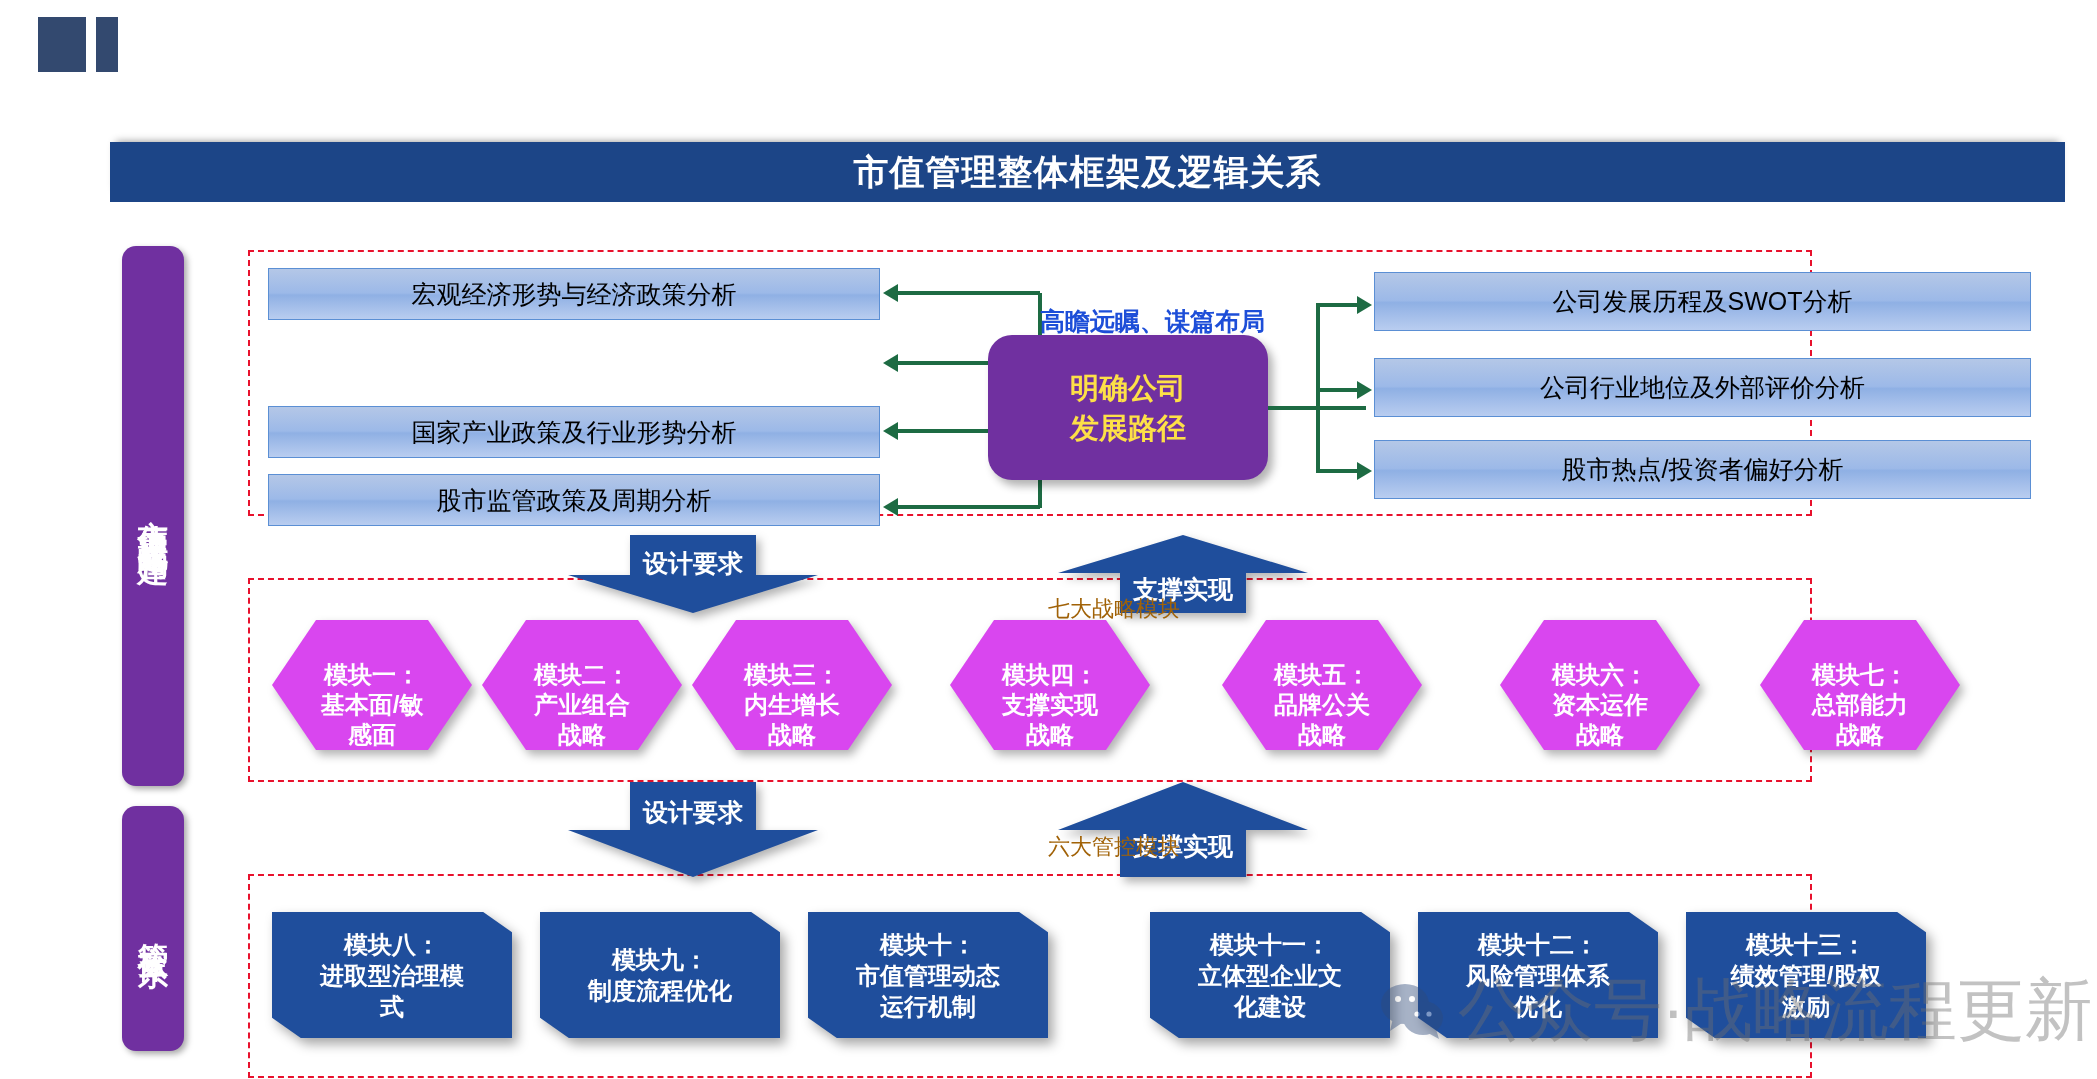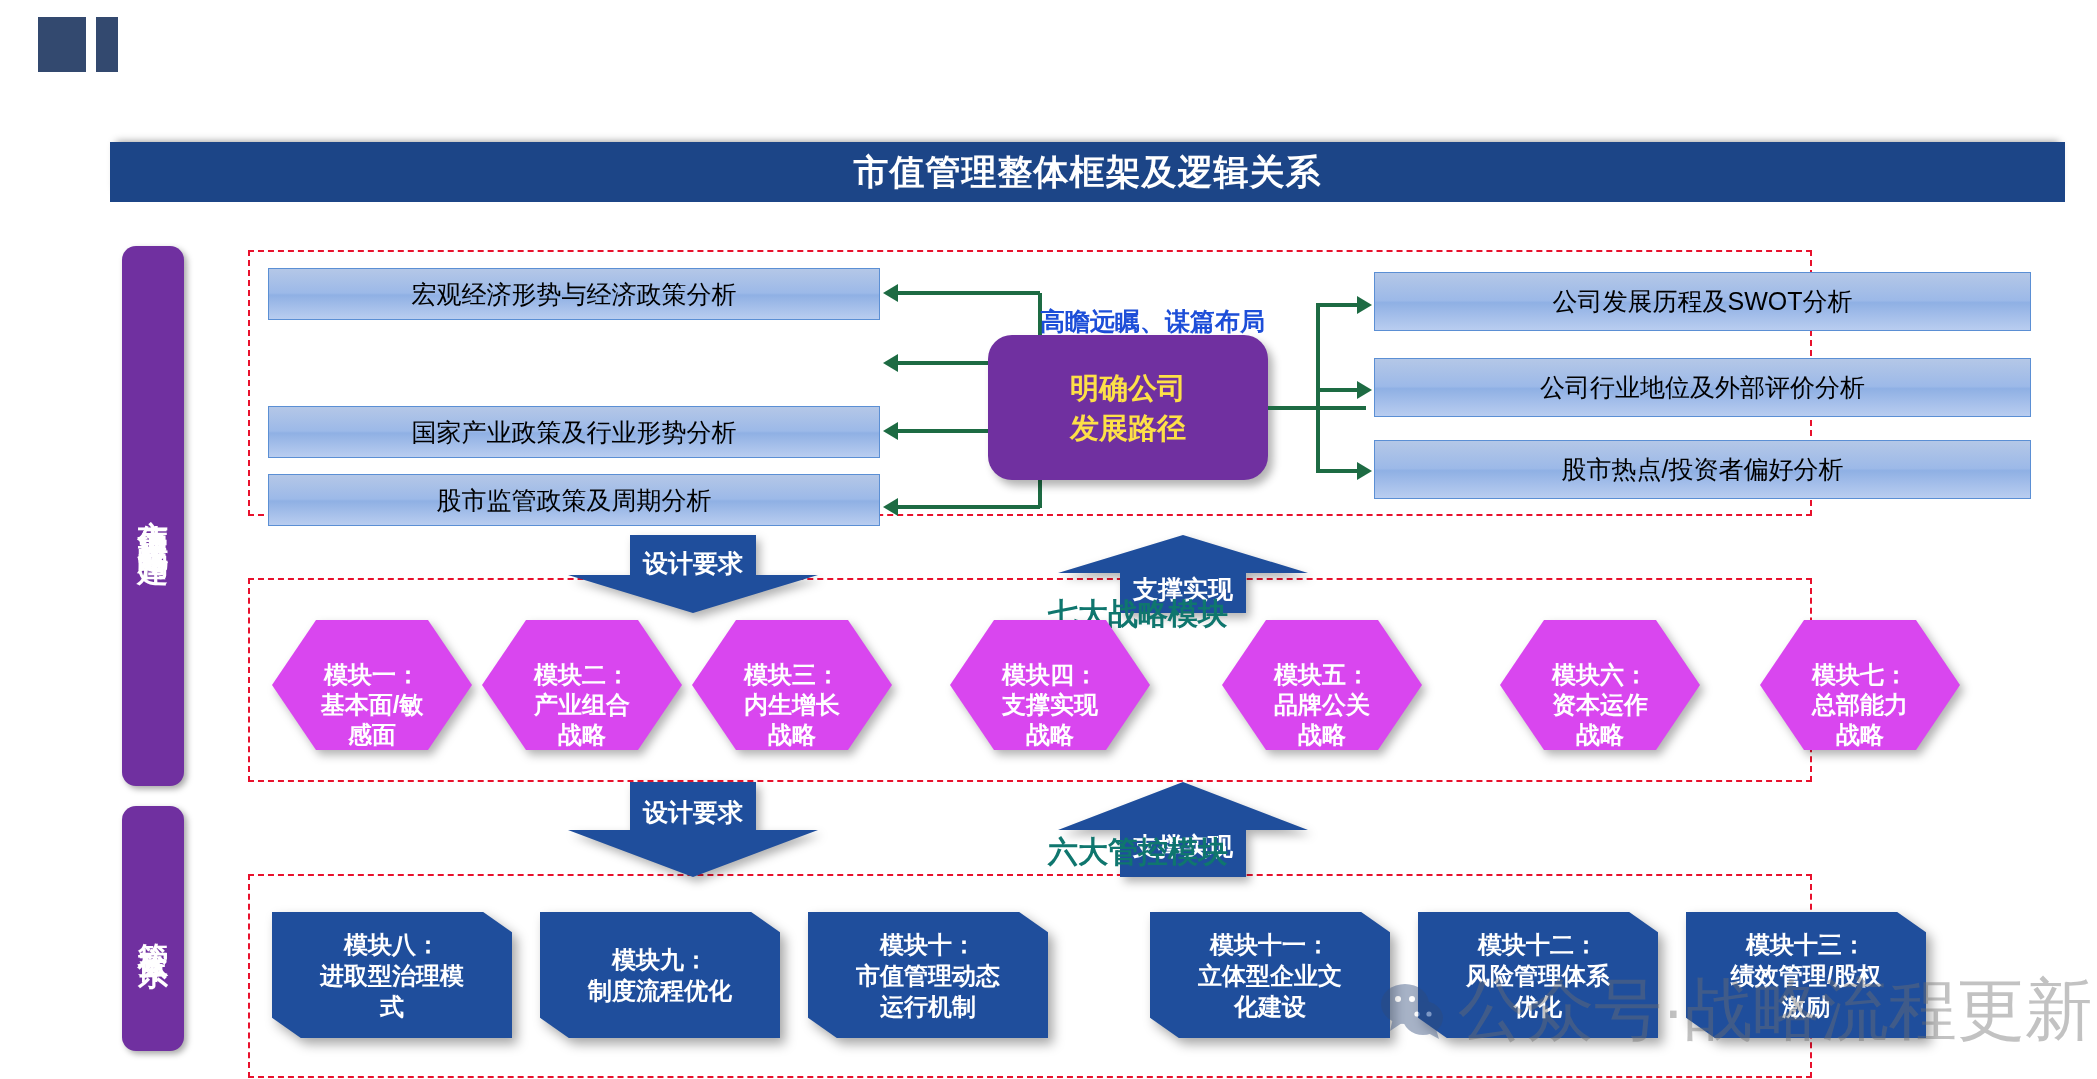--- a/index.html
+++ b/index.html
@@ -87,21 +87,21 @@
   #arrow-down-1{left:568px;top:535px;width:250px;height:78px;}
   #arrow-down-1 .alabel{top:12px;}
   #arrow-up-1{left:1058px;top:535px;width:250px;height:78px;}
   #arrow-up-1 .alabel{top:38px;}
   #arrow-down-2{left:568px;top:782px;width:250px;height:95px;}
   #arrow-down-2 .alabel{top:14px;}
   #arrow-up-2{left:1058px;top:782px;width:250px;height:95px;}
   #arrow-up-2 .alabel{top:48px;}
 
   
-  .seccap{position:absolute;font-size:30px;font-weight:bold;color:#0f766e;}
+  .seccap{position:absolute;font-size:22px;font-weight:normal;color:#a16207;}
   #cap-seven{left:1048px;top:594px;}
   #cap-six{left:1048px;top:832px;}
 
   
   .hex{
     position:absolute;width:200px;height:130px;top:620px;
     filter:drop-shadow(4px 5px 5px rgba(0,0,0,.3));
   }
   .hexshape{
     position:absolute;inset:0;background:#d946ef;

